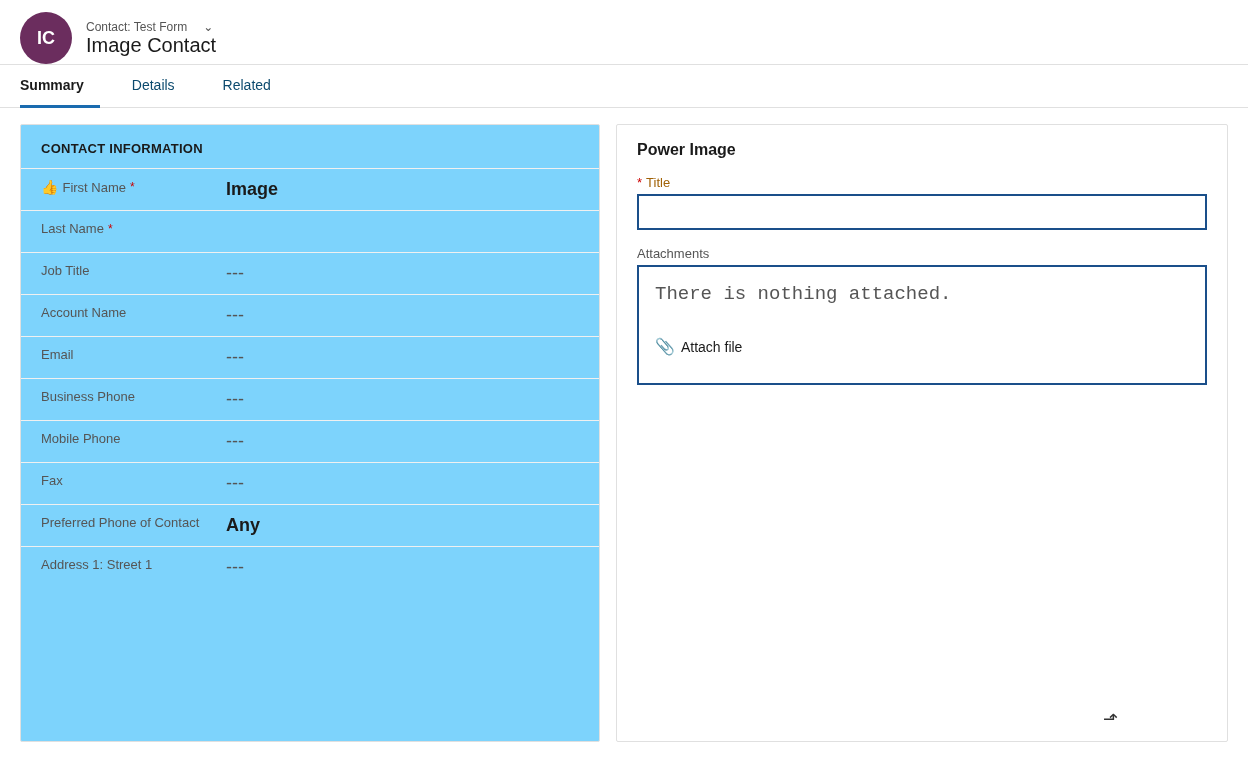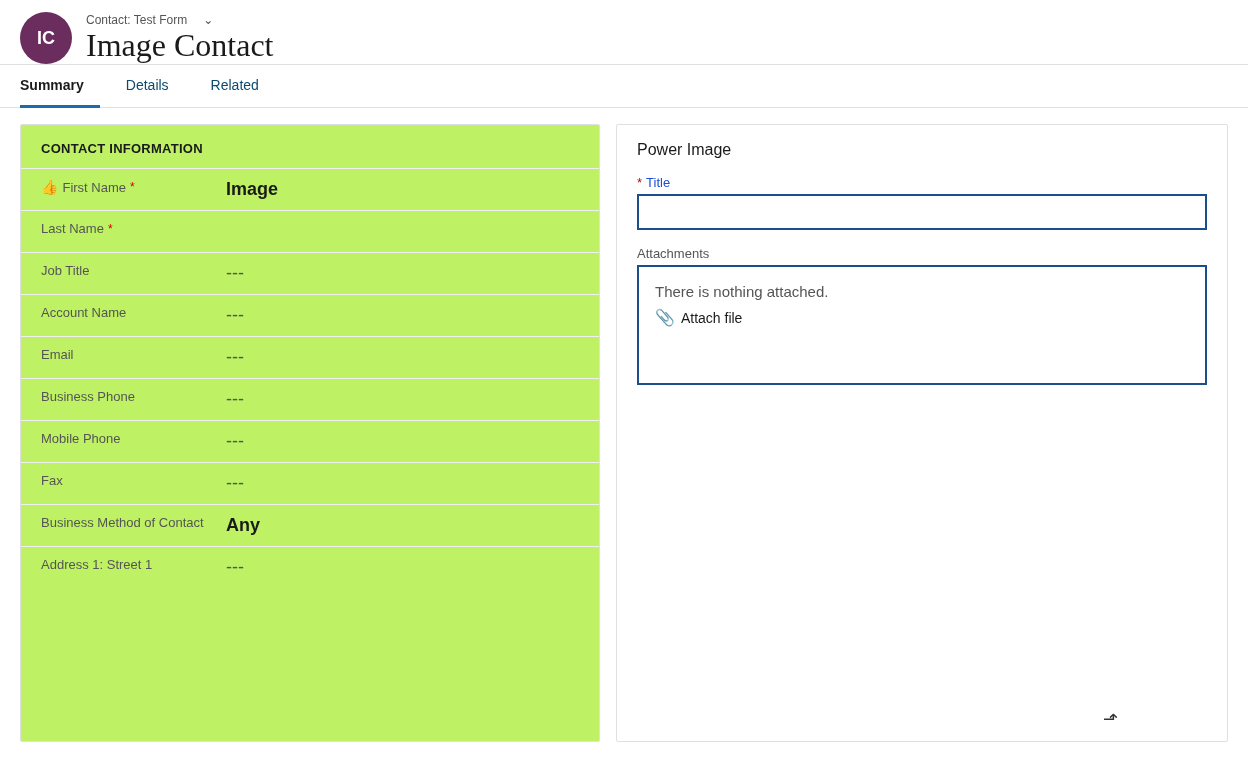--- a/index.html
+++ b/index.html
@@ -20,29 +20,29 @@
       display: flex; align-items: center; justify-content: center;
       font-size: 18px; font-weight: bold;
       flex-shrink: 0;
       margin-right: 14px;
     }
     .header-info { display: flex; flex-direction: column; }
     .contact-form-label {
       font-size: 12px; color: #555;
       display: flex; align-items: center; gap: 16px;
     }
-    .contact-name { font-size: 32px; font-weight: 400; color: #1a1a1a; font-family: Liberation Serif, serif; }
+    .contact-name { font-size: 20px; font-weight: 400; color: #1a1a1a; }
     .chevron-icon { font-size: 12px; color: #555; }
 
     
     .tabs {
       display: flex;
       padding: 0 20px;
       border-bottom: 1px solid #e0e0e0;
-      gap: 10px;
+      gap: 16px;
     }
     .tab {
       padding: 12px 16px;
       cursor: pointer;
       font-size: 14px;
       color: #0c4a6e;
       border-bottom: 3px solid transparent;
       margin-bottom: -1px;
     }
     .tab.active {
@@ -58,21 +58,21 @@
       padding: 16px 20px;
       gap: 16px;
       height: calc(765px - 115px);
     }
 
     
     .left-panel {
       flex: 0 0 580px;
       border: 1px solid #e0e0e0;
       border-radius: 2px;
-      background: #bef264;
+      background: #7dd3fc;
       overflow-y: auto;
     }
     .section-title {
       font-size: 13px;
       font-weight: 600;
       color: #1a1a1a;
       padding: 16px 20px 12px 20px;
       letter-spacing: 0.02em;
     }
     .field-row {
@@ -106,21 +106,21 @@
     
     .right-panel {
       flex: 1;
       border: 1px solid #e0e0e0;
       border-radius: 2px;
       background: #fff;
       padding: 16px 20px;
     }
     .power-image-title {
       font-size: 16px;
-      font-weight: 400;
+      font-weight: 700;
       color: #1a1a1a;
       margin-bottom: 16px;
     }
     .field-group { margin-bottom: 16px; }
     .field-group-label {
       font-size: 13px;
       color: #555;
       margin-bottom: 4px;
       display: flex;
       align-items: center;
@@ -136,22 +136,23 @@
       border-radius: 0;
     }
     .attachments-box {
       border: 2px solid #1a4f8a;
       padding: 16px;
       min-height: 120px;
       border-radius: 0;
     }
     .nothing-attached {
       color: #555;
-      font-size: 15px;
-      margin-bottom: 8px;
+      font-size: 19px;
+      margin-bottom: 32px;
+      font-family: Liberation Mono, monospace;
     }
     .attach-file-btn {
       display: flex;
       align-items: center;
       gap: 6px;
       color: #1a1a1a;
       font-size: 14px;
       cursor: pointer;
     }
     .paperclip-icon { font-size: 16px; }
@@ -231,37 +232,37 @@
       <div class="field-label">Mobile Phone</div>
       <div class="field-value empty">---</div>
     </div>
 
     <div class="field-row">
       <div class="field-label">Fax</div>
       <div class="field-value empty">---</div>
     </div>
 
     <div class="field-row">
-      <div class="field-label">Business Method of Contact</div>
+      <div class="field-label">Preferred Phone of Contact</div>
       <div class="field-value bold">Any</div>
     </div>
 
     <div class="field-row">
       <div class="field-label">Address 1: Street 1</div>
       <div class="field-value empty">---</div>
     </div>
   </div>
 
   <div class="right-panel">
     <div class="power-image-title">Power Image</div>
 
     <div class="field-group">
       <div class="field-group-label">
         <span class="required-star">*</span>
-        <span style="color:#1d4ed8;">Title</span>
+        <span style="color:#a16207;">Title</span>
       </div>
       <input class="text-input" type="text" value="" style="">
     </div>
 
     <div class="field-group">
       <div class="field-group-label">
         <span>Attachments</span>
       </div>
       <div class="attachments-box">
         <div class="nothing-attached">There is nothing attached.</div>

